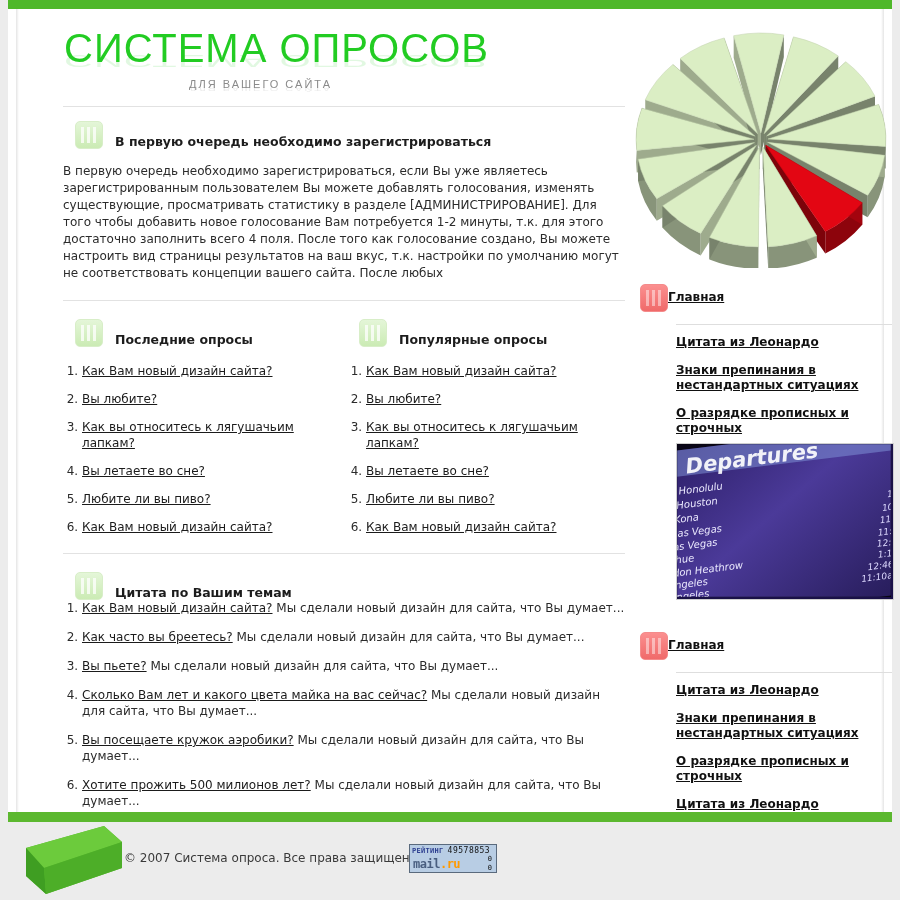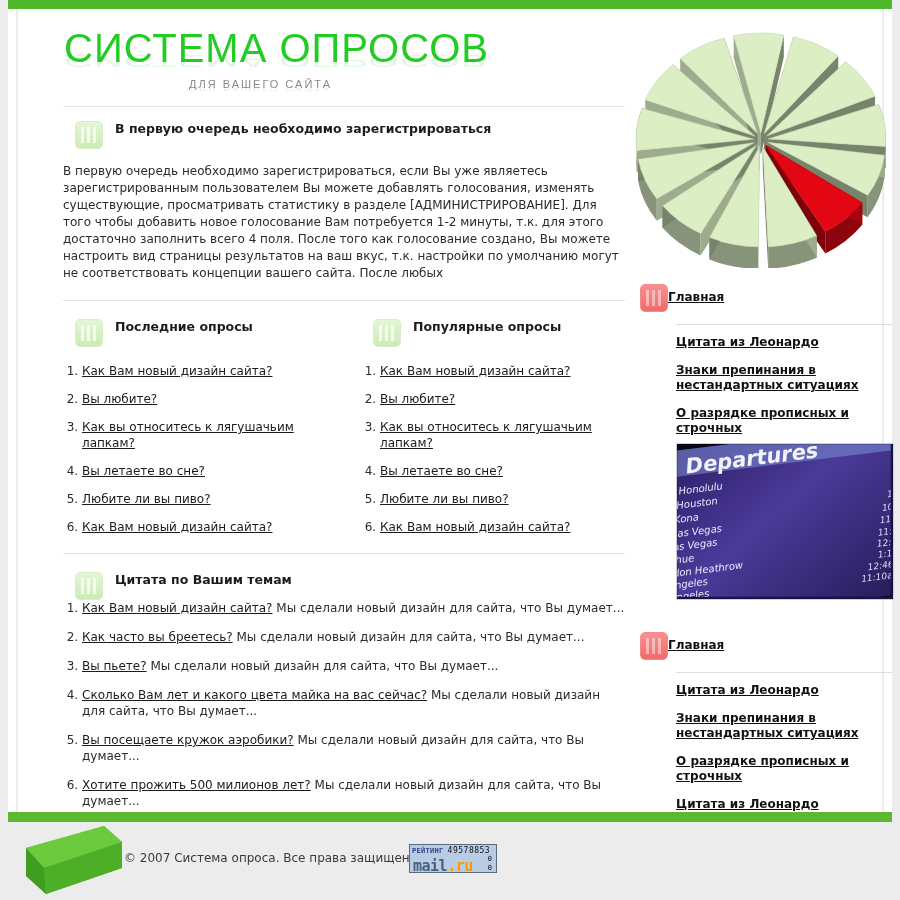--- a/index.html
+++ b/index.html
@@ -131,21 +131,21 @@
   .sec-icon i:nth-child(2) { left: 11px; }
   .sec-icon i:nth-child(3) { left: 17px; }
   .sec-icon.red {
     background: linear-gradient(to bottom, #fb8f8f, #f06a6a);
     border: 1px solid #f48b8b;
   }
   .sec-icon.red i { background: rgba(255,255,255,0.45); }
 
   .sec-head {
     display: flex;
-    align-items: flex-start;
+    align-items: flex-end;
     gap: 12px;
     padding-left: 12px;
   }
   .sec-head h2 {
     margin: 0;
     font-size: 12.5px;
     font-weight: bold;
     color: #1c1c1c;
     font-family: "DejaVu Sans", "Liberation Sans", sans-serif;
   }
@@ -263,29 +263,29 @@
     font-weight: bold;
     letter-spacing: 0.3px;
   }
   .counter .rating-num {
     font-size: 8px;
     color: #111111;
     letter-spacing: 0.5px;
   }
   .counter .mailru {
     position: absolute; left: 3px; top: 12px;
-    font-size: 15px; font-weight: bold;
+    font-size: 12px; font-weight: bold;
     color: #4a5f80;
     letter-spacing: -0.5px;
   }
   .counter .mailru .ru { color: #ff9900; }
   .counter .z1 { position: absolute; right: 4px; top: 10px; font-size: 7px; color: #111; }
   .counter .z2 { position: absolute; right: 4px; top: 19px; font-size: 7px; color: #111; }
 
-  .two-col { display: flex; gap: 36px; }
+  .two-col { display: flex; gap: 22px; }
   .col { width: 262px; }
 </style>
 </head>
 <body>
 
 <div class="page">
 
   <div class="topbar"></div>
   <div class="edge-shadow-l"></div>
   <div class="edge-shadow-r"></div>

